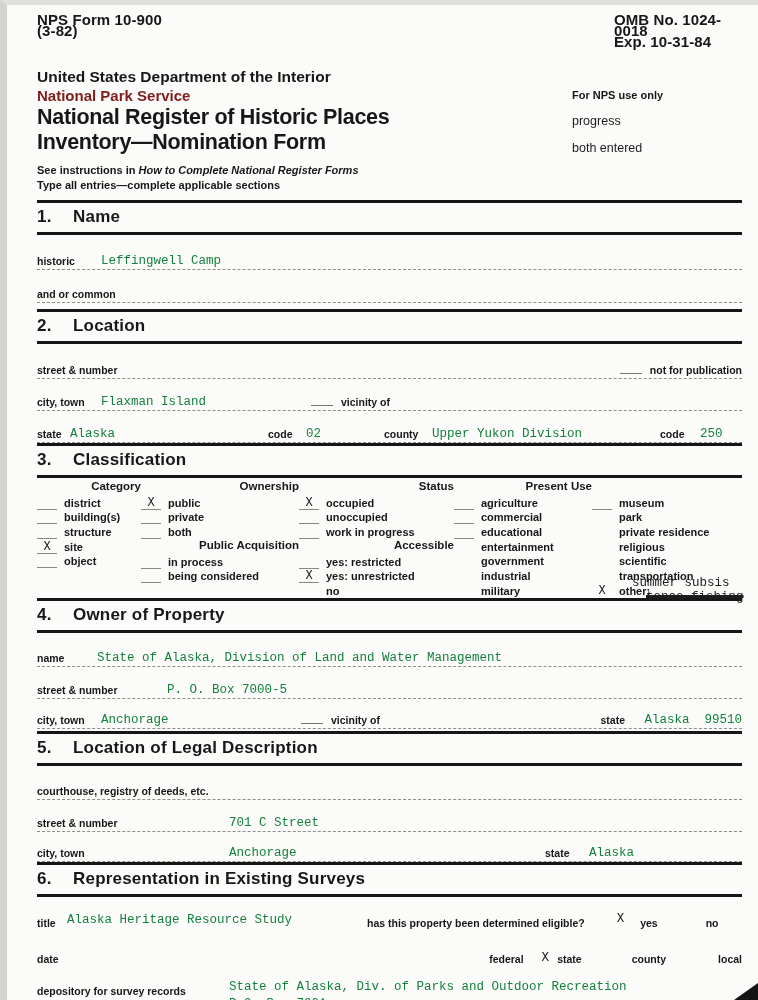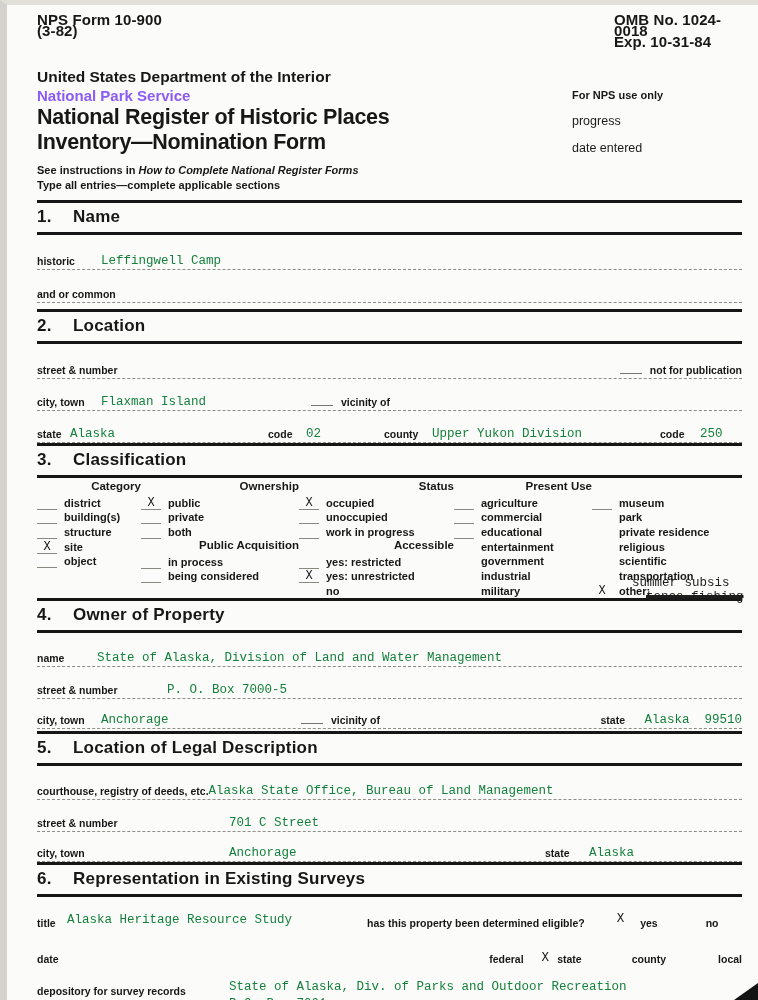--- a/index.html
+++ b/index.html
@@ -12,21 +12,21 @@
   }
   .content { padding:9px 16px 0 30px; }
 
   
   .topbar { display:flex; justify-content:space-between; }
   .tb-small { font-size:15px; font-weight:bold; line-height:11px; letter-spacing:.1px; }
   .tb-right { width:128px; }
   .dept { margin-top:21px; font-size:15.5px; font-weight:bold; line-height:18px; }
   .block2 { display:flex; }
   .block2-left { width:535px; }
-  .agency { font-size:15px; font-weight:bold; line-height:19px; color:#8b5cf6; }
+  .agency { font-size:15px; font-weight:bold; line-height:19px; color:#7f1d1d; }
   .bigtitle { font-size:21.5px; font-weight:bold; line-height:25px; letter-spacing:-.3px; }
   .block2-right { flex:1; padding-top:3px; }
   .npsuse { font-size:11px; font-weight:bold; }
   .nps-line { font-size:12.5px; margin-top:13px; color:#1c1c1c; }
   .instr { margin-top:8px; font-size:11px; font-weight:bold; line-height:15px; }
   .instr i { font-style:italic; }
 
   
   .sechead {
     border-top:3px solid #161616; border-bottom:3px solid #161616;
@@ -109,21 +109,21 @@
     <div class="dept">United States Department of the Interior</div>
     <div class="block2">
       <div class="block2-left">
         <div class="agency">National Park Service</div>
         <div class="bigtitle">National Register of Historic Places</div>
         <div class="bigtitle">Inventory—Nomination Form</div>
       </div>
       <div class="block2-right">
         <div class="npsuse">For NPS use only</div>
         <div class="nps-line">progress</div>
-        <div class="nps-line">date entered</div>
+        <div class="nps-line">both entered</div>
       </div>
     </div>
     <div class="instr">
       <div><span>See instructions in </span><i>How to Complete National Register Forms</i></div>
       <div>Type all entries—complete applicable sections</div>
     </div>
 
     <div class="sechead mt7">
       <span class="num">1.</span><span>Name</span>
     </div>
@@ -335,21 +335,20 @@
       <span class="fill"></span>
       <span class="lab w44">state</span>
       <span class="val">Alaska  99510</span>
     </div>
 
     <div class="sechead mt2">
       <span class="num">5.</span><span>Location of Legal Description</span>
     </div>
     <div class="row mt14">
       <span class="lab">courthouse, registry of deeds, etc.</span>
-      <span class="val">Alaska State Office, Bureau of Land Management</span>
       <span class="fill"></span>
     </div>
     <div class="row mt12">
       <span class="lab w192">street &amp; number</span>
       <span class="val">701 C Street</span>
       <span class="fill"></span>
     </div>
     <div class="row mt10">
       <span class="lab w192">city, town</span>
       <span class="val w316">Anchorage</span>

